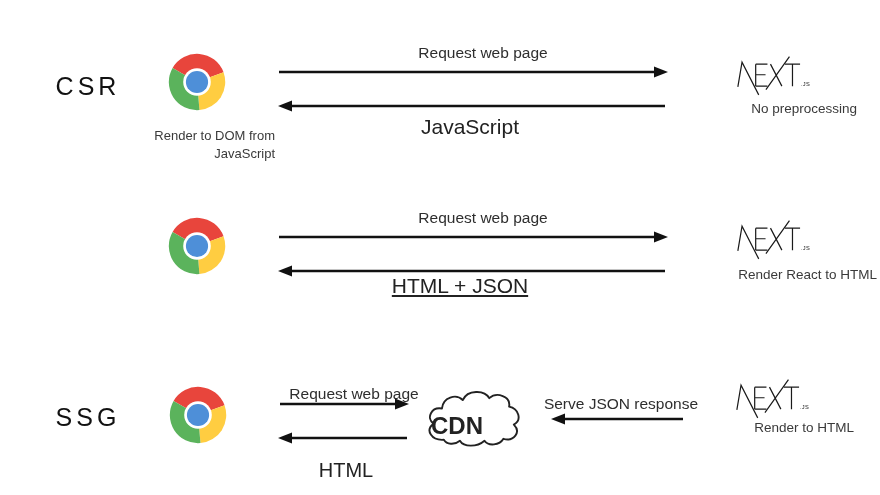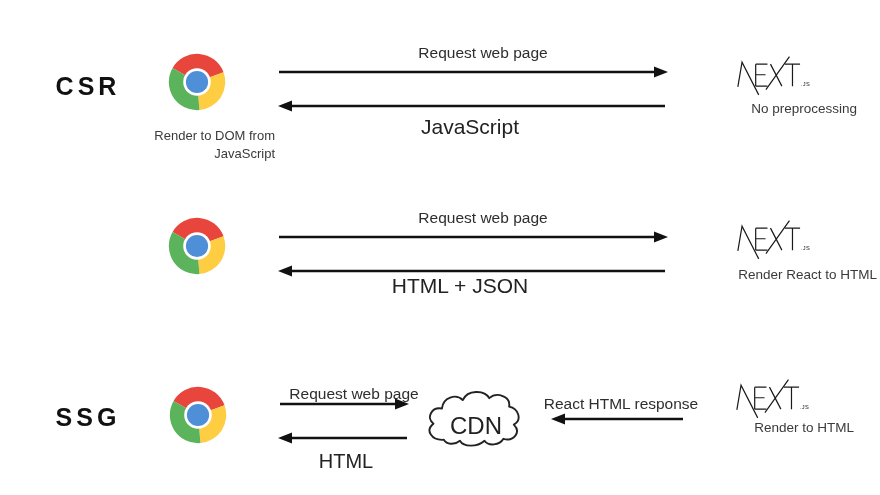--- a/index.html
+++ b/index.html
@@ -1,27 +1,27 @@
 <!DOCTYPE html>
 <html><head>
 <meta charset="utf-8">
 <style>
   html,body{margin:0;padding:0;background:#fff;}
   #canvas{
     position:relative;width:880px;height:495px;background:#fff;overflow:hidden;
     font-family:"Liberation Sans","DejaVu Sans",sans-serif;color:#2b2b2b;
   }
   .abs{position:absolute;}
-  .row-label{font-size:25px;font-weight:700;letter-spacing:4px;color:#111;line-height:30px;text-align:center;}
+  .row-label{font-size:25px;font-weight:400;letter-spacing:4px;color:#111;line-height:30px;text-align:center;}
   .req-label{font-size:15.5px;text-align:center;color:#2e2e2e;margin-left:10px;}
   .resp-label{font-size:21px;text-align:center;color:#222;}
-  .resp-label.small{font-size:20px;}
+  .resp-label.small{font-size:20px;margin-top:9px;}
   .caption{font-size:13px;text-align:right;color:#3a3a3a;line-height:17.5px;}
   .caption.srv{font-size:13.5px;line-height:18px;}
-  .cdn-label{font-size:24px;text-align:center;color:#222;}
+  .cdn-label{font-size:24px;text-align:left;color:#222;font-weight:bold;}
   svg.arrow{position:absolute;overflow:visible;}
   svg.icon{position:absolute;}
 </style>
 </head>
 <body>
 
 <div id="canvas">
 
   <div class="abs row-label" style="left:46px;top:71px;width:84px;">CSR</div>
 
@@ -78,21 +78,21 @@
   <svg class="arrow" style="left:278px;top:230px;" width="390" height="14">
     <line x1="1" y1="7" x2="378" y2="7" stroke="#111" stroke-width="2.7"></line>
     <polygon points="376,1.5 390,7 376,12.5" fill="#111"></polygon>
   </svg>
 
   <svg class="arrow" style="left:278px;top:264px;" width="388" height="14">
     <polygon points="14,1.5 0,7 14,12.5" fill="#111"></polygon>
     <line x1="12" y1="7" x2="387" y2="7" stroke="#111" stroke-width="2.7"></line>
   </svg>
 
-  <div class="abs resp-label" style="left:280px;top:274px;width:360px;">HTML + JSON</div>
+  <div class="abs resp-label" style="left:280px;top:274px;width:360px;text-decoration:underline;">HTML + JSON</div>
 
   <svg class="icon" style="left:730px;top:216px;" width="84" height="44" viewBox="0 0 110 58">
     <g stroke="#1a1a1a" stroke-width="1.6" fill="none">
       <path d="M10,46 L15.5,13.5 L37.5,56.5"></path>
       <path d="M33.5,16 L33.5,45 M33.5,16 L49,16 M33.5,30 L46.5,30 M33.5,45 L49,45"></path>
       <path d="M53,16 L68,45 M47,49.5 L78,6"></path>
       <path d="M72,16 L92,16 M82,16 L82,45"></path>
     </g>
     <text x="93" y="45" font-size="7.5" fill="#1a1a1a" letter-spacing="0.5">.JS</text>
   </svg>
@@ -125,21 +125,21 @@
 
   <svg class="icon" style="left:420px;top:383px;" width="112" height="70" viewBox="0 0 116 74">
     <path d="M24,60 C 11,61 4,50 13,43 C 5,37 11,25 22,27 C 23,15 37,11 44,18
              C 49,7 67,7 72,16 C 80,9 95,14 93,25 C 103,27 107,39 98,44
              C 106,52 98,62 87,59 C 83,66 71,67 67,61 C 59,68 45,68 41,61
              C 35,66 27,65 24,60 Z" fill="#ffffff" stroke="#222" stroke-width="2" stroke-linejoin="round"></path>
   </svg>
 
   <div class="abs cdn-label" style="left:431px;top:412px;width:90px;">CDN</div>
 
-  <div class="abs req-label" style="left:529px;top:395px;width:164px;">React HTML response</div>
+  <div class="abs req-label" style="left:529px;top:395px;width:164px;">Serve JSON response</div>
 
   <svg class="arrow" style="left:551px;top:412px;" width="133" height="14">
     <polygon points="14,1.5 0,7 14,12.5" fill="#111"></polygon>
     <line x1="12" y1="7" x2="132" y2="7" stroke="#111" stroke-width="2.7"></line>
   </svg>
 
   <svg class="icon" style="left:729px;top:375px;" width="84" height="44" viewBox="0 0 110 58">
     <g stroke="#1a1a1a" stroke-width="1.6" fill="none">
       <path d="M10,46 L15.5,13.5 L37.5,56.5"></path>
       <path d="M33.5,16 L33.5,45 M33.5,16 L49,16 M33.5,30 L46.5,30 M33.5,45 L49,45"></path>

